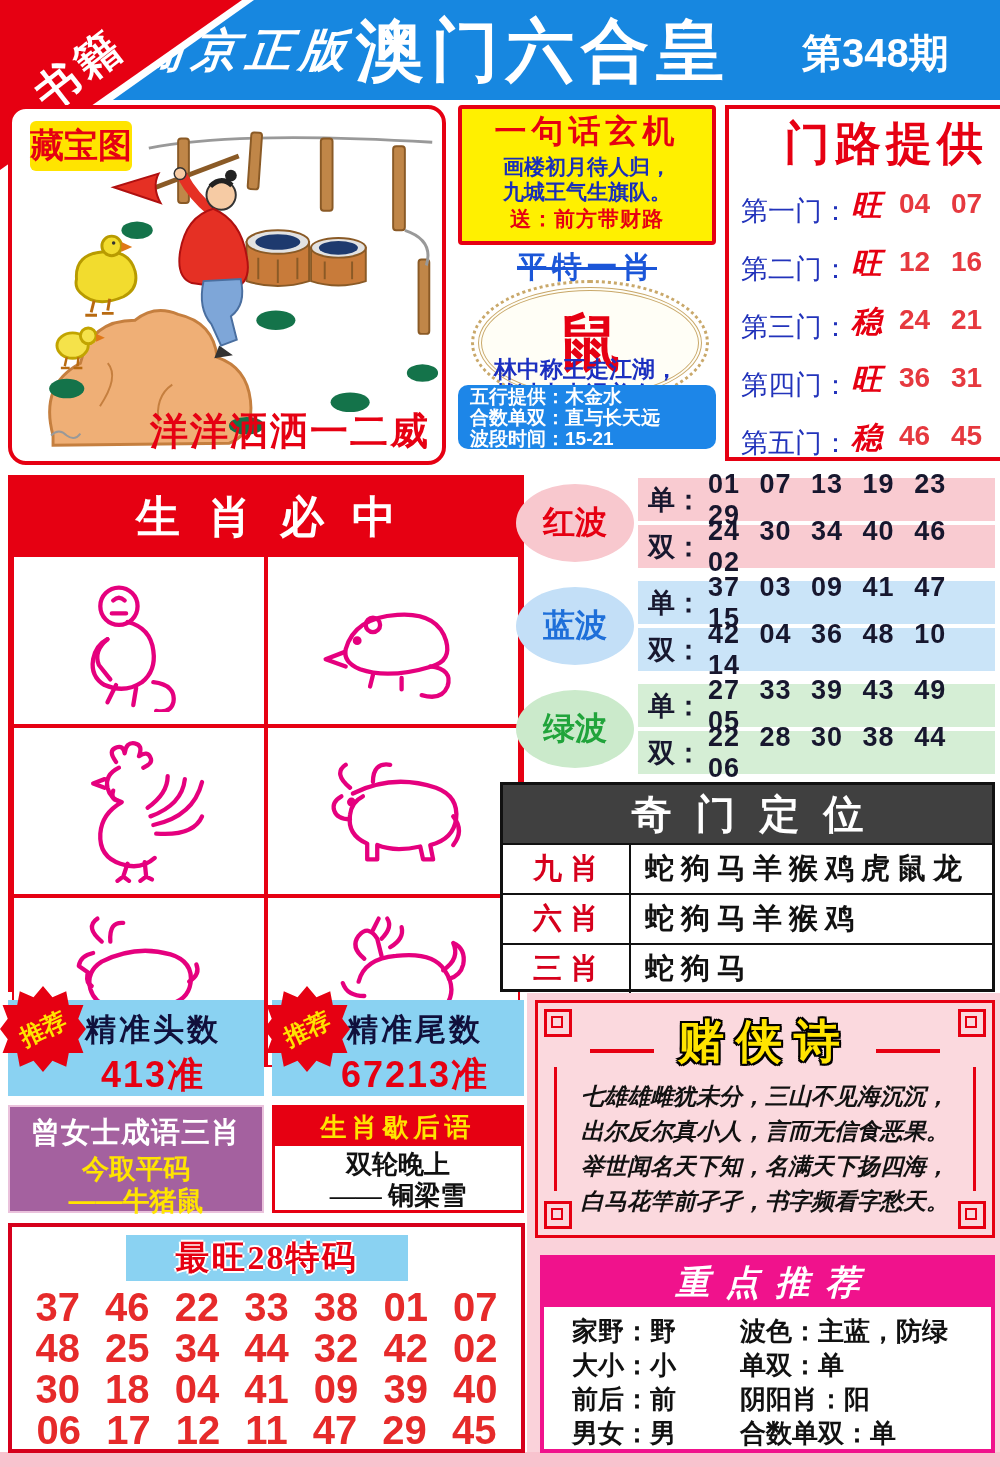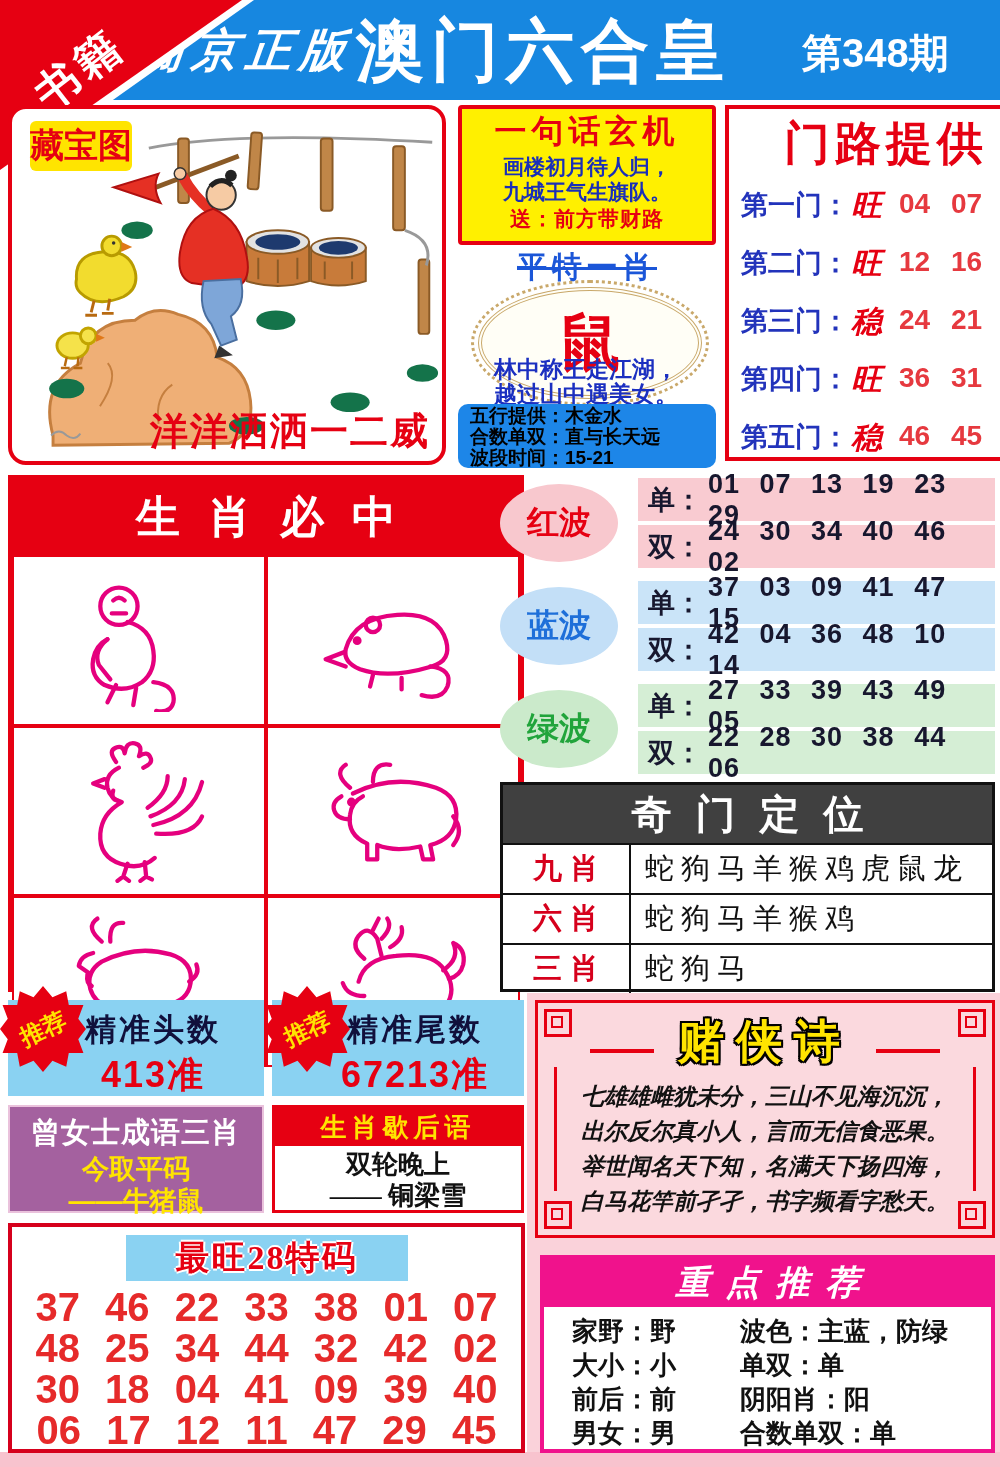--- a/index.html
+++ b/index.html
@@ -34,62 +34,62 @@
   .mystery-line{color:#1A2FB8;font-size:21px;font-weight:bold;line-height:25px;}
   .mystery-gift{color:#E60012;font-size:21px;font-weight:bold;margin-top:1px;letter-spacing:1px;}
 
   
   .pingte-title{position:absolute;left:458px;top:247px;width:258px;text-align:center;color:#1B56D8;font-size:30px;
                 font-weight:bold;letter-spacing:5px;text-decoration:line-through;text-decoration-thickness:3px;}
   .wreath{position:absolute;left:478px;top:287px;width:216px;height:104px;border:4px double #C9A86A;outline:3px dotted #C9A86A;
           outline-offset:4px;border-radius:50%;display:flex;align-items:center;justify-content:center;background:#FFFEF6;}
   .wreath-animal{color:#E60012;font-size:62px;font-weight:bold;font-family:"Liberation Serif",serif;}
   .pingte-poem{position:absolute;left:450px;top:357px;width:272px;text-align:center;color:#1B2FC0;font-size:23px;font-weight:bold;line-height:25px;}
-  .fiveinfo{position:absolute;left:458px;top:404px;width:258px;height:64px;background:#1D86E8;border-radius:10px;color:#000000;
+  .fiveinfo{position:absolute;left:458px;top:385px;width:258px;height:64px;background:#1D86E8;border-radius:10px;color:#ffffff;
             font-weight:bold;font-size:19px;line-height:21px;padding:1px 0 0 12px;box-sizing:border-box;}
 
   
   .menlu{position:absolute;left:725px;top:105px;width:322px;height:356px;background:#fff;border:4px solid #E60012;box-sizing:border-box;}
   .menlu-title{text-align:center;color:#E60012;font-size:46px;font-weight:bold;font-family:"Liberation Serif",serif;letter-spacing:5px;margin-top:4px;}
   .menlu-row{position:relative;height:58px;}
-  .menlu-label{position:absolute;left:12px;top:12px;color:#2233BB;font-size:27px;font-weight:bold;}
+  .menlu-label{position:absolute;left:12px;top:18px;color:#2233BB;font-size:27px;font-weight:normal;}
   .menlu-grade{position:absolute;left:122px;top:10px;color:#E60012;font-size:31px;font-weight:bold;font-style:italic;font-family:"Liberation Serif",serif;}
   .menlu-n1{position:absolute;left:170px;top:13px;color:#E6393F;font-size:28px;font-weight:bold;}
   .menlu-n2{position:absolute;left:222px;top:13px;color:#E6393F;font-size:28px;font-weight:bold;}
 
   
   .zmust{position:absolute;left:8px;top:475px;width:516px;height:517px;border:4px solid #E60012;background:#fff;box-sizing:border-box;}
   .zmust-header{height:76px;background:#E60012;color:#fff;display:flex;align-items:center;justify-content:center;
                 font-size:44px;font-weight:bold;font-family:"Liberation Serif",serif;letter-spacing:28px;padding-left:28px;}
   .zmust-grid{display:grid;grid-template-columns:1fr 1fr;grid-template-rows:1fr 1fr 1fr;height:433px;}
   .zmust-cell{border:2px solid #E60012;display:flex;align-items:center;justify-content:center;background:#fff;}
   .animal{width:80%;height:86%;}
 
   
   .wave{position:absolute;left:500px;width:495px;height:92px;}
-  .wave-oval{position:absolute;left:0;top:6px;width:118px;height:78px;border-radius:50%;display:flex;align-items:center;
+  .wave-oval{position:absolute;left:16px;top:6px;width:118px;height:78px;border-radius:50%;display:flex;align-items:center;
              justify-content:center;font-size:32px;font-weight:bold;font-family:"Liberation Serif",serif;}
   .wave-rows{position:absolute;left:138px;top:0;width:357px;}
   .wave-row{height:43px;margin-bottom:4px;display:flex;align-items:center;padding-left:10px;font-weight:bold;font-size:27px;color:#17172E;}
   .wave-num{margin-left:6px;word-spacing:11px;letter-spacing:1px;}
   .w-red  .wave-oval{background:#F8C8CE;color:#E60012;}
   .w-red  .wave-row{background:#F9CBD1;}
   .w-blue .wave-oval{background:#C3DFF7;color:#1E6FD9;}
   .w-blue .wave-row{background:#CAE4F8;}
   .w-green .wave-oval{background:#CBEACB;color:#21A43B;}
   .w-green .wave-row{background:#D5EED5;}
 
   
   .qimen{position:absolute;left:500px;top:782px;width:495px;height:210px;border:3px solid #111;background:#fff;box-sizing:border-box;}
   .qimen-header{height:58px;background:#404040;color:#fff;display:flex;align-items:center;justify-content:center;
                 font-size:40px;font-weight:bold;font-family:"Liberation Serif",serif;letter-spacing:24px;padding-left:24px;}
   .qimen-row{display:flex;height:48px;border-top:2px solid #111;}
   .qimen-label{width:118px;border-right:2px solid #111;display:flex;align-items:center;justify-content:center;
                color:#D6001C;font-size:29px;font-weight:bold;letter-spacing:8px;padding-left:8px;}
-  .qimen-value{flex:1;display:flex;align-items:center;padding-left:14px;font-size:29px;font-weight:normal;color:#111;letter-spacing:7px;}
+  .qimen-value{flex:1;display:flex;align-items:center;padding-left:14px;font-size:29px;font-weight:bold;color:#111;letter-spacing:7px;}
 
   
   .recbox{position:absolute;top:1000px;height:96px;background:#8AD2F2;}
   .recbox.heads{left:8px;width:256px;}
   .recbox.tails{left:272px;width:252px;}
   .rb-title{margin-top:9px;text-align:center;color:#10103C;font-size:31px;font-weight:bold;letter-spacing:3px;padding-left:34px;}
   .rb-value{text-align:center;color:#E60012;font-size:36px;font-weight:bold;letter-spacing:2px;padding-left:34px;}
   .badge{position:absolute;left:-8px;top:-14px;width:86px;height:86px;background:#E60012;display:flex;align-items:center;justify-content:center;
          clip-path:polygon(50% 0%,61% 13%,77% 6%,80% 22%,97% 22%,91% 38%,100% 50%,91% 62%,97% 78%,80% 78%,77% 94%,61% 87%,50% 100%,39% 87%,23% 94%,20% 78%,3% 78%,9% 62%,0% 50%,9% 38%,3% 22%,20% 22%,23% 6%,39% 13%);}
   .badge span{color:#FFE400;font-size:24px;font-weight:bold;transform:rotate(-25deg);font-family:"Liberation Serif",serif;}

